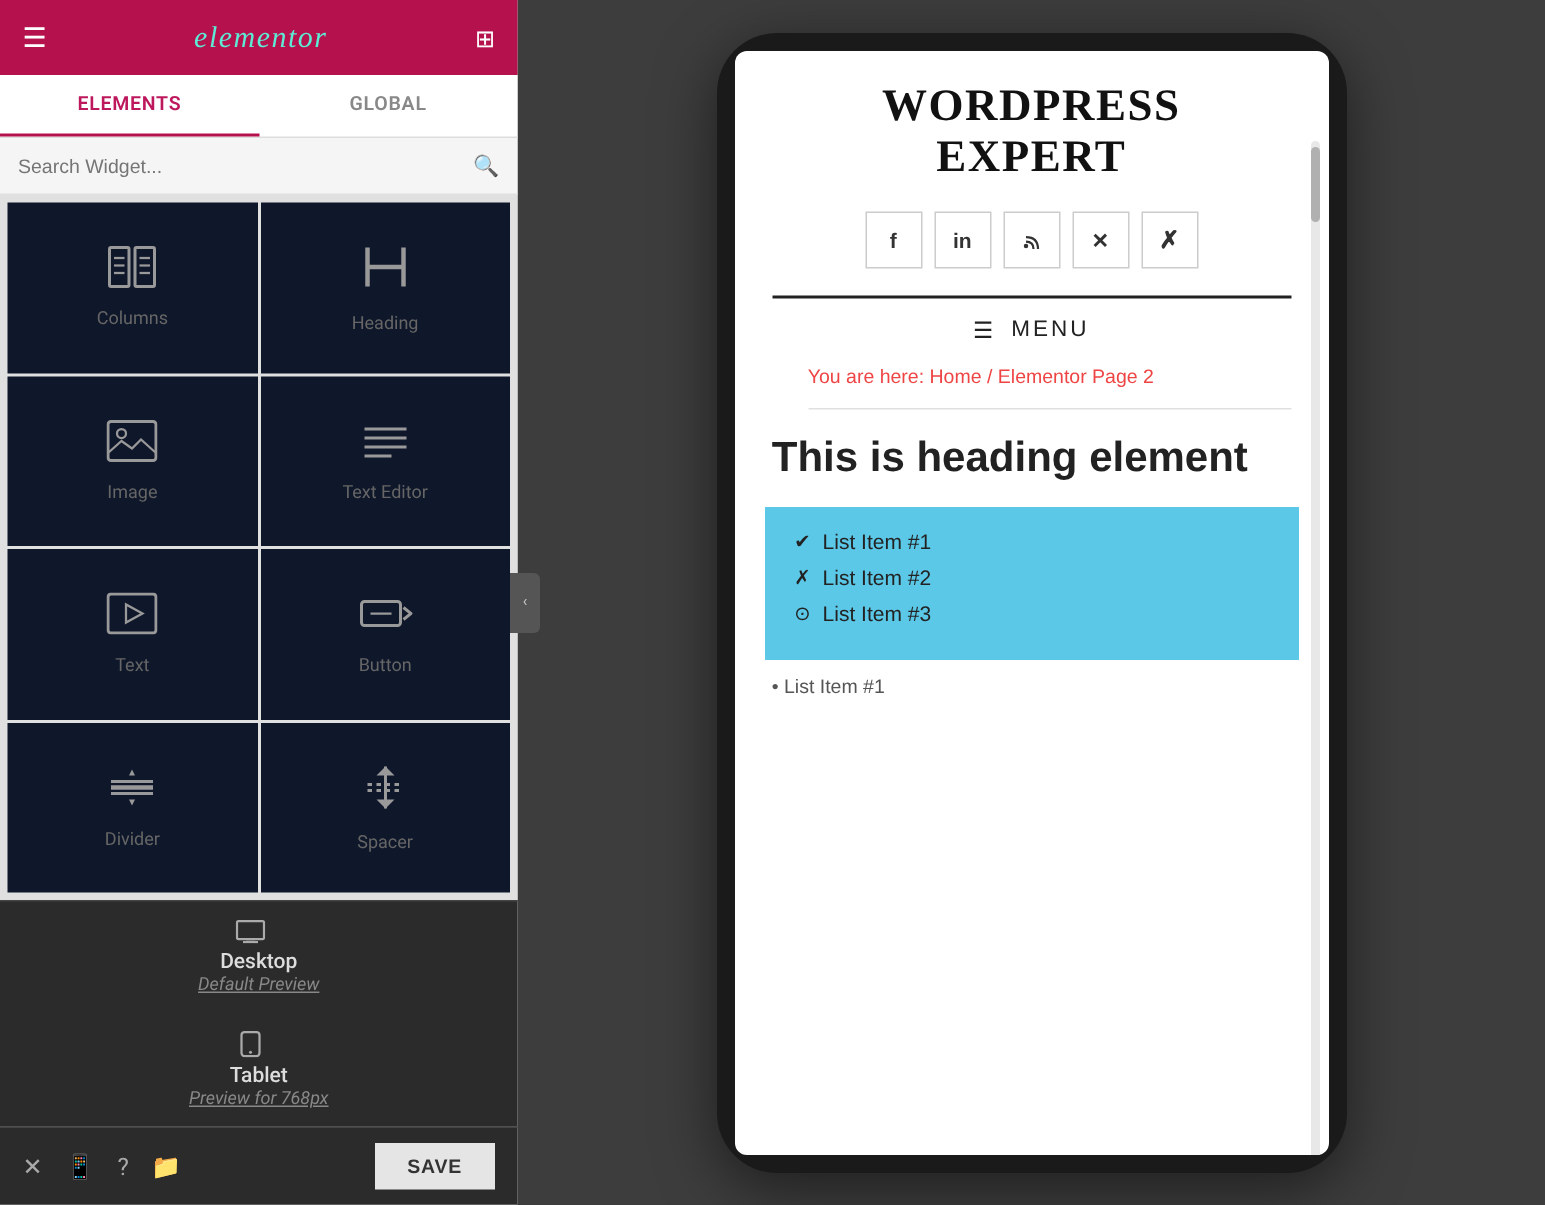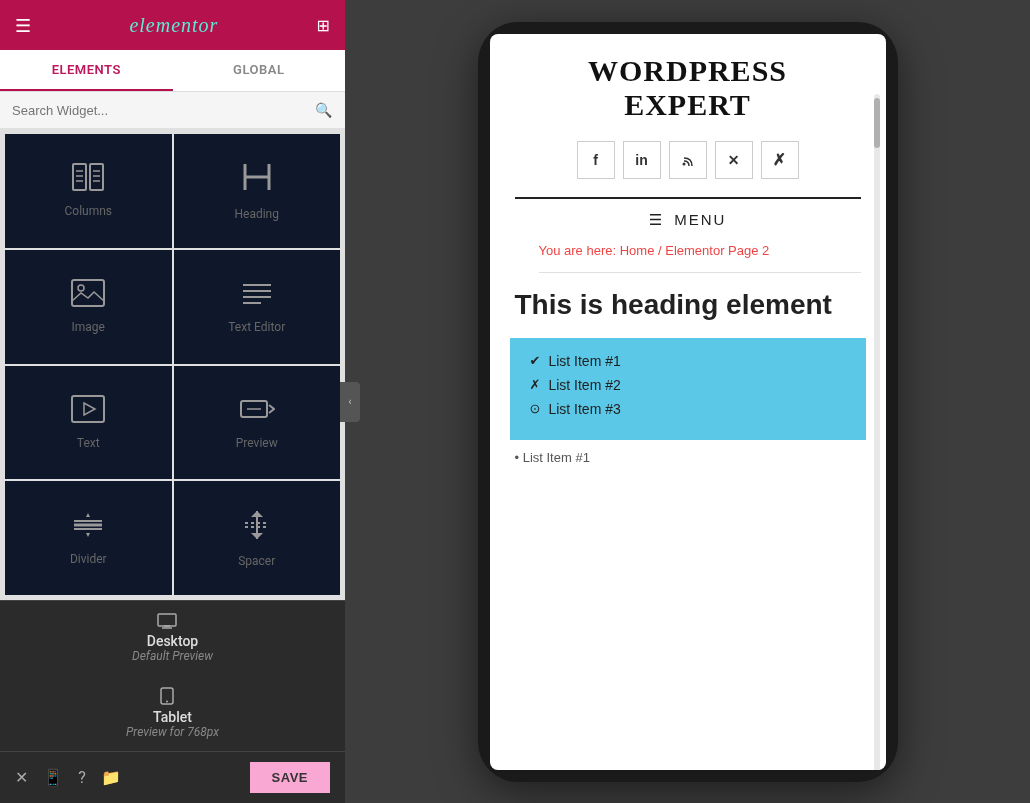--- a/index.html
+++ b/index.html
@@ -147,20 +147,21 @@
     .device-item .device-name {
       font-size: 14px;
       font-weight: 500;
       color: #ddd;
       flex: 1;
     }
     .device-item .device-preview {
       font-size: 12px;
       font-style: italic;
       color: #888;
+      text-decoration: underline;
     }
 
     
     .action-bar {
       background: #2b2b2b;
       padding: 10px 15px;
       display: flex;
       align-items: center;
       justify-content: space-between;
       border-top: 1px solid #444;
@@ -169,21 +170,21 @@
       display: flex;
       align-items: center;
       gap: 15px;
     }
     .action-bar-icon {
       color: #aaa;
       font-size: 16px;
       cursor: pointer;
     }
     .save-btn {
-      background: #f9a8d4;
+      background: #e5e5e5;
       color: #333;
       border: none;
       padding: 8px 22px;
       font-size: 13px;
       font-weight: 600;
       letter-spacing: 0.5px;
       cursor: pointer;
       text-transform: uppercase;
     }
 
@@ -413,21 +414,21 @@
     </div>
 
     <div class="widget-item">
       <div class="widget-icon">
         <svg width="36" height="28" viewBox="0 0 36 28" fill="none">
           <rect x="2" y="6" width="26" height="16" rx="2" stroke="#999" stroke-width="2" fill="none"></rect>
           <polyline points="30,10 35,14 30,18" stroke="#999" stroke-width="2" fill="none"></polyline>
           <line x1="8" y1="14" x2="22" y2="14" stroke="#999" stroke-width="1.5"></line>
         </svg>
       </div>
-      <span class="widget-label">Preview</span>
+      <span class="widget-label">Button</span>
     </div>
 
     <div class="widget-item">
       <div class="widget-icon">
         <svg width="32" height="28" viewBox="0 0 32 28" fill="none">
           <line x1="2" y1="10" x2="30" y2="10" stroke="#999" stroke-width="2"></line>
           <line x1="2" y1="14" x2="30" y2="14" stroke="#999" stroke-width="3"></line>
           <line x1="2" y1="18" x2="30" y2="18" stroke="#999" stroke-width="2"></line>
           <polygon points="14,6 18,6 16,2" fill="#999"></polygon>
           <polygon points="14,22 18,22 16,26" fill="#999"></polygon>

